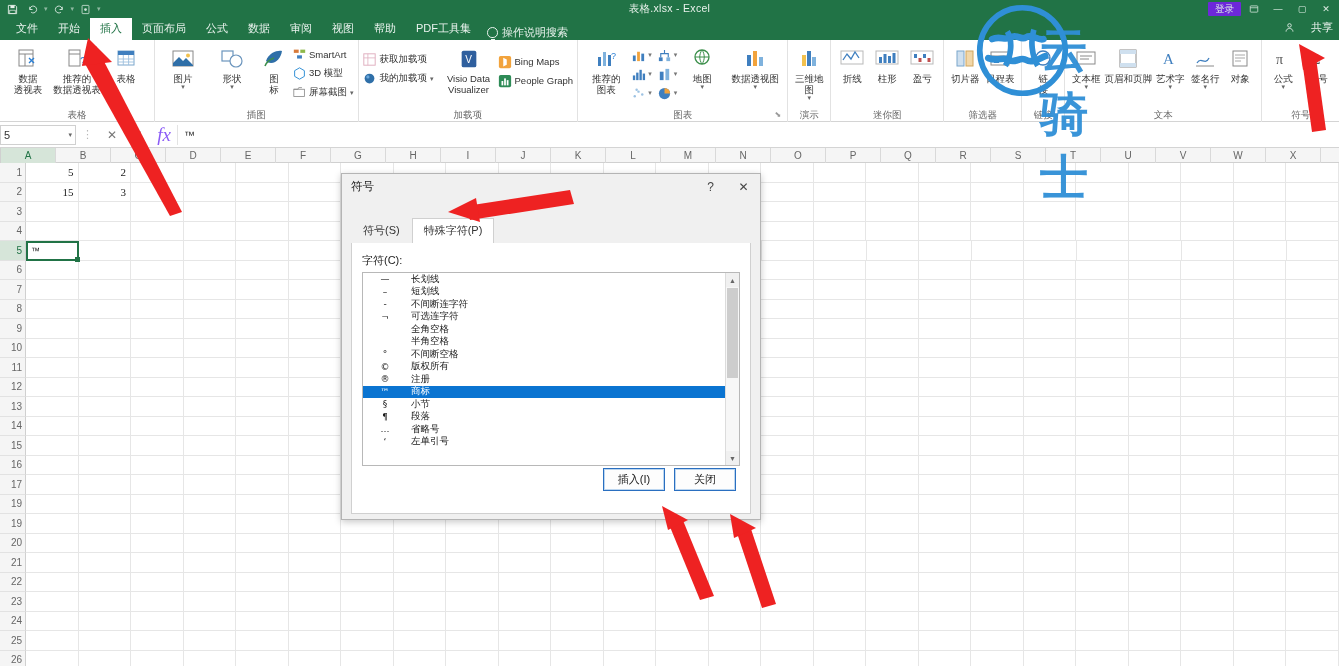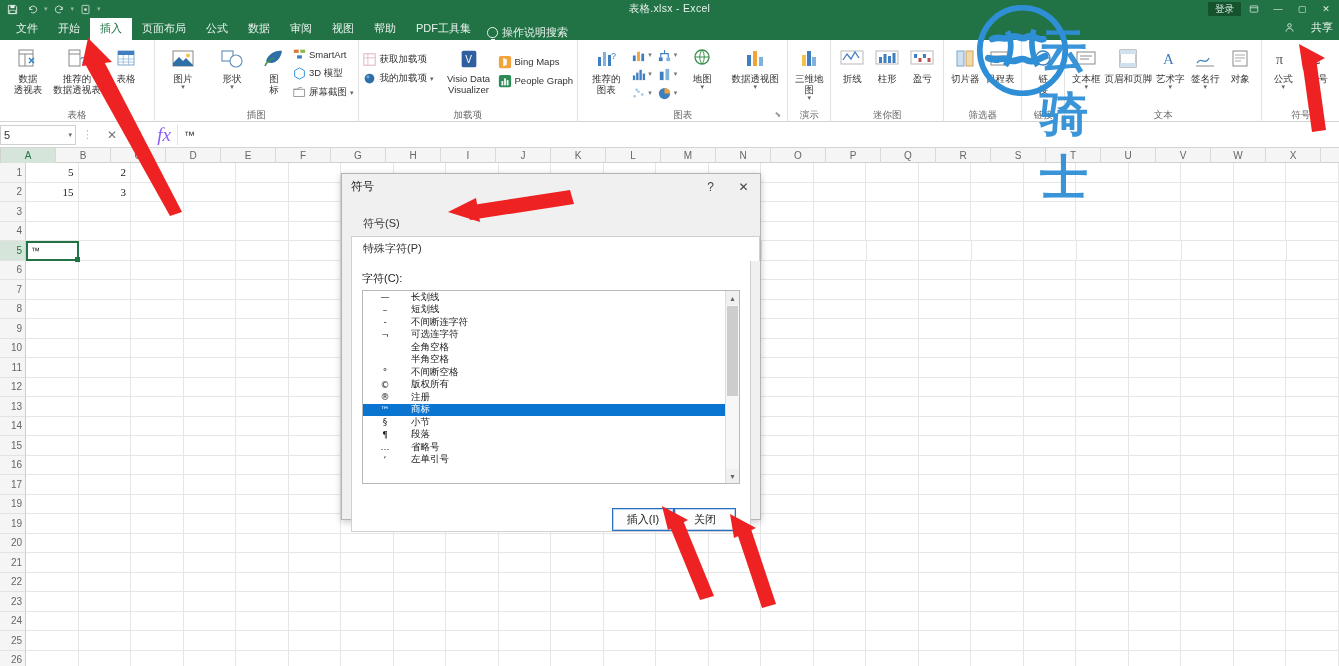--- a/index.html
+++ b/index.html
@@ -23,21 +23,21 @@
     color: #e7f0ea; font-size: 10px; line-height: 1;
   }
   .qat-sep { color: #8fb9a1; font-size: 7px; }
   .title-text {
     position: absolute; left: 0; right: 0; top: 0; height: 18px;
     display: flex; align-items: center; justify-content: center;
     font-size: 10.5px; color: #e9f2ec; letter-spacing: .3px;
   }
   .win-right { position: absolute; right: 2px; top: 0; height: 18px; display: flex; align-items: center; gap: 2px; }
   .signin-btn {
-    background: #14532d; color: #dff0e6; font-size: 9.5px;
+    background: #6d28d9; color: #dff0e6; font-size: 9.5px;
     padding: 1px 7px; border-radius: 1px; height: 14px; line-height: 12px;
   }
   .win-ctl { width: 22px; height: 18px; display: flex; align-items: center; justify-content: center;
     color: #dcebe2; font-size: 9px; }
 
   
   .tabstrip {
     position: absolute; top: 18px; left: 0; width: 1339px; height: 22px;
     background: #217346;
   }
@@ -138,38 +138,38 @@
   .dialog {
     position: absolute; left: 341px; top: 173px; width: 420px; height: 347px;
     background: #f0f0f0; border: 1px solid #b4b4b4;
     box-shadow: 0 2px 7px rgba(0,0,0,.22);
   }
   .dlg-title { height: 25px; display: flex; align-items: center; padding-left: 9px;
                font-size: 11.5px; color: #222; background:#f0f0f0; }
   .dlg-actions { position: absolute; right: 0; top: 0; display: flex; }
   .dlg-help, .dlg-close { width: 33px; height: 25px; display: flex; align-items: center; justify-content: center;
                           font-size: 12px; color: #444; }
-  .dlg-tabs { display: flex; padding-left: 9px; margin-top: 12px; font-size: 11px; position: relative; flex-direction: column; }
+  .dlg-tabs { display: flex; padding-left: 9px; margin-top: 19px; font-size: 11px; position: relative; }
   .dlg-tab { padding: 4px 11px 5px 11px; color: #333; border: 1px solid transparent; border-bottom: none;}
   .dlg-tab.active { background: #ffffff; border-color: #d0d0d0; }
   .dlg-body { background: #ffffff; margin: 0 9px; border: 1px solid #d0d0d0; border-top: none;
               height: 271px; padding: 10px 10px 0 10px; position: relative; }
   .fld-label { font-size: 11px; color: #222; margin-bottom: 4px; }
   .charlist { border: 1px solid #b8b8b8; height: 194px; background: #fff; display: flex; position: relative; overflow: hidden; }
   .charlist-inner { flex: 1; overflow: hidden; }
   .charrow { display: flex; align-items: center; height: 12.5px; font-size: 9.5px; color: #1a1a1a; }
   .charrow.sel { background: #0a74d1; color: #ffffff; }
   .char-glyph { width: 44px; text-align: center; font-size: 9px; font-family: "DejaVu Sans", sans-serif; }
   .char-name { padding-left: 4px; }
   .clist-sb { width: 14px; background: #f7f7f7; border-left: 1px solid #dcdcdc; position: relative; }
   .sb-arrow { height: 14px; display:flex;align-items:center;justify-content:center; font-size:7px;color:#666;background:#f0f0f0;}
   .sb-arrow.bot { position:absolute;bottom:0;left:0;right:0;}
   .sb-thumb { position: absolute; top: 15px; left: 1px; right: 1px; height: 90px; background: #cdcdcd; }
   .dlg-footer { position: absolute; left: 0; right: 0; bottom: 0; height: 45px;
-                display: flex; align-items: flex-end; justify-content: flex-end; padding-right: 14px; }
+                display: flex; align-items: flex-start; justify-content: flex-end; padding-right: 14px; gap: 9px; }
   .dlg-btn { width: 62px; height: 23px; font-size: 11px; background: #fdfdfd; border: 1px solid #a9a9a9;
              display: flex; align-items: center; justify-content: center; color: #1a1a1a; }
   .dlg-btn.focus { border: 1px solid #2a6fc0; box-shadow: inset 0 0 0 1px #bcd6f0; }
 
   
   .annot { position: absolute; pointer-events: none; }
   .wm { position: absolute; pointer-events: none; }
   .wm-text {
     position: absolute; left: 1040px; top: 18px; font-size: 48px; color: #2f8fd6;
     font-weight: bold; letter-spacing: 8px; opacity: .95; font-family: "DejaVu Sans", sans-serif;

